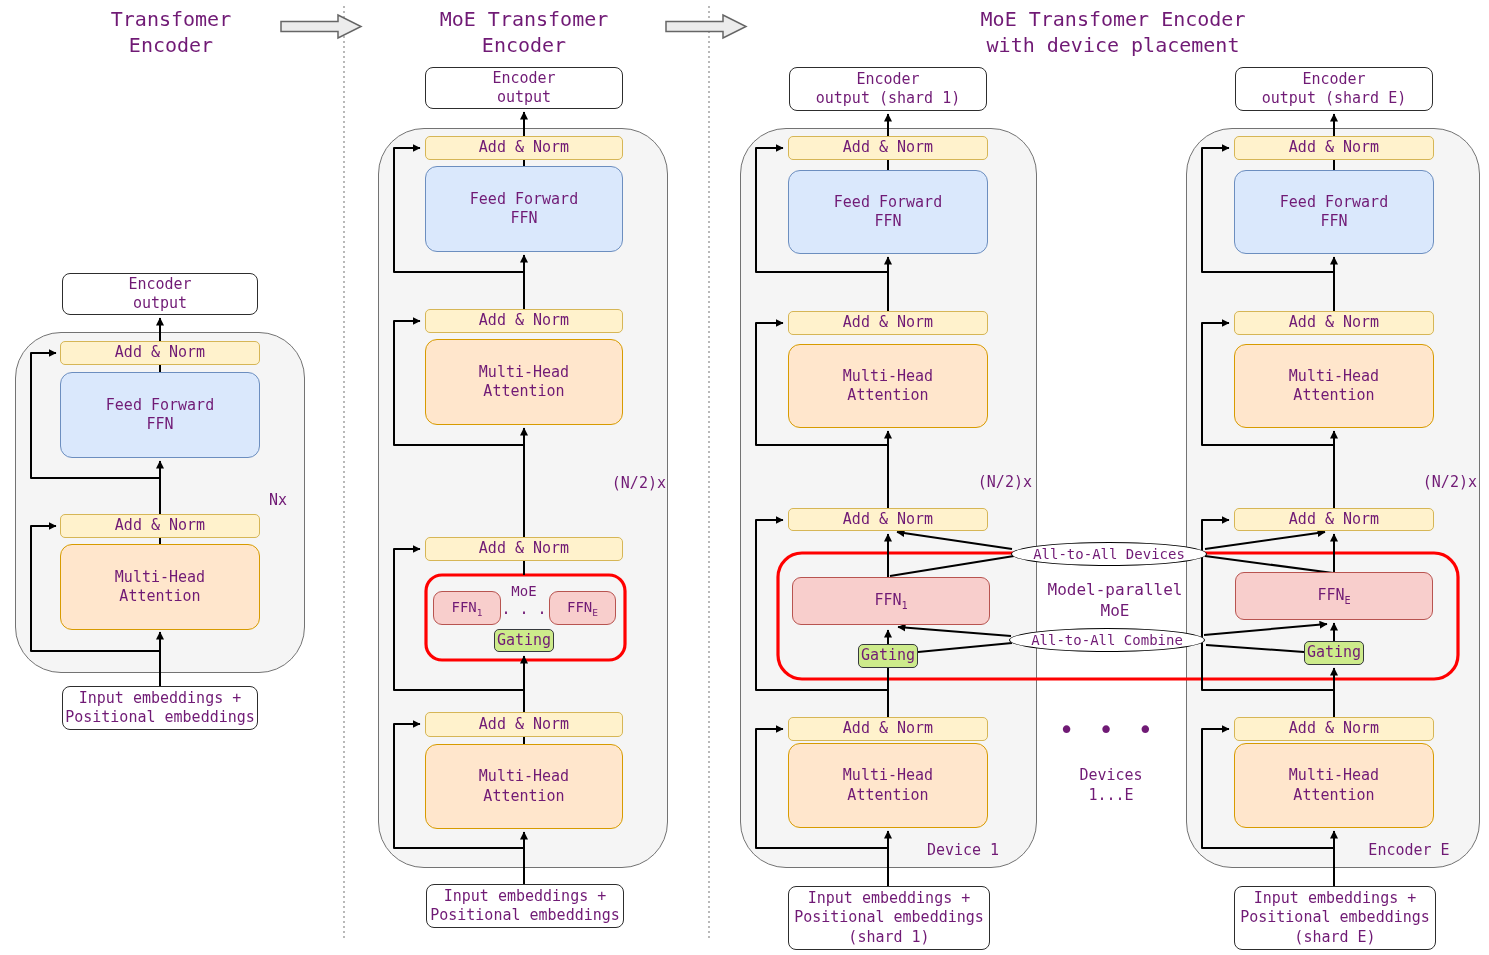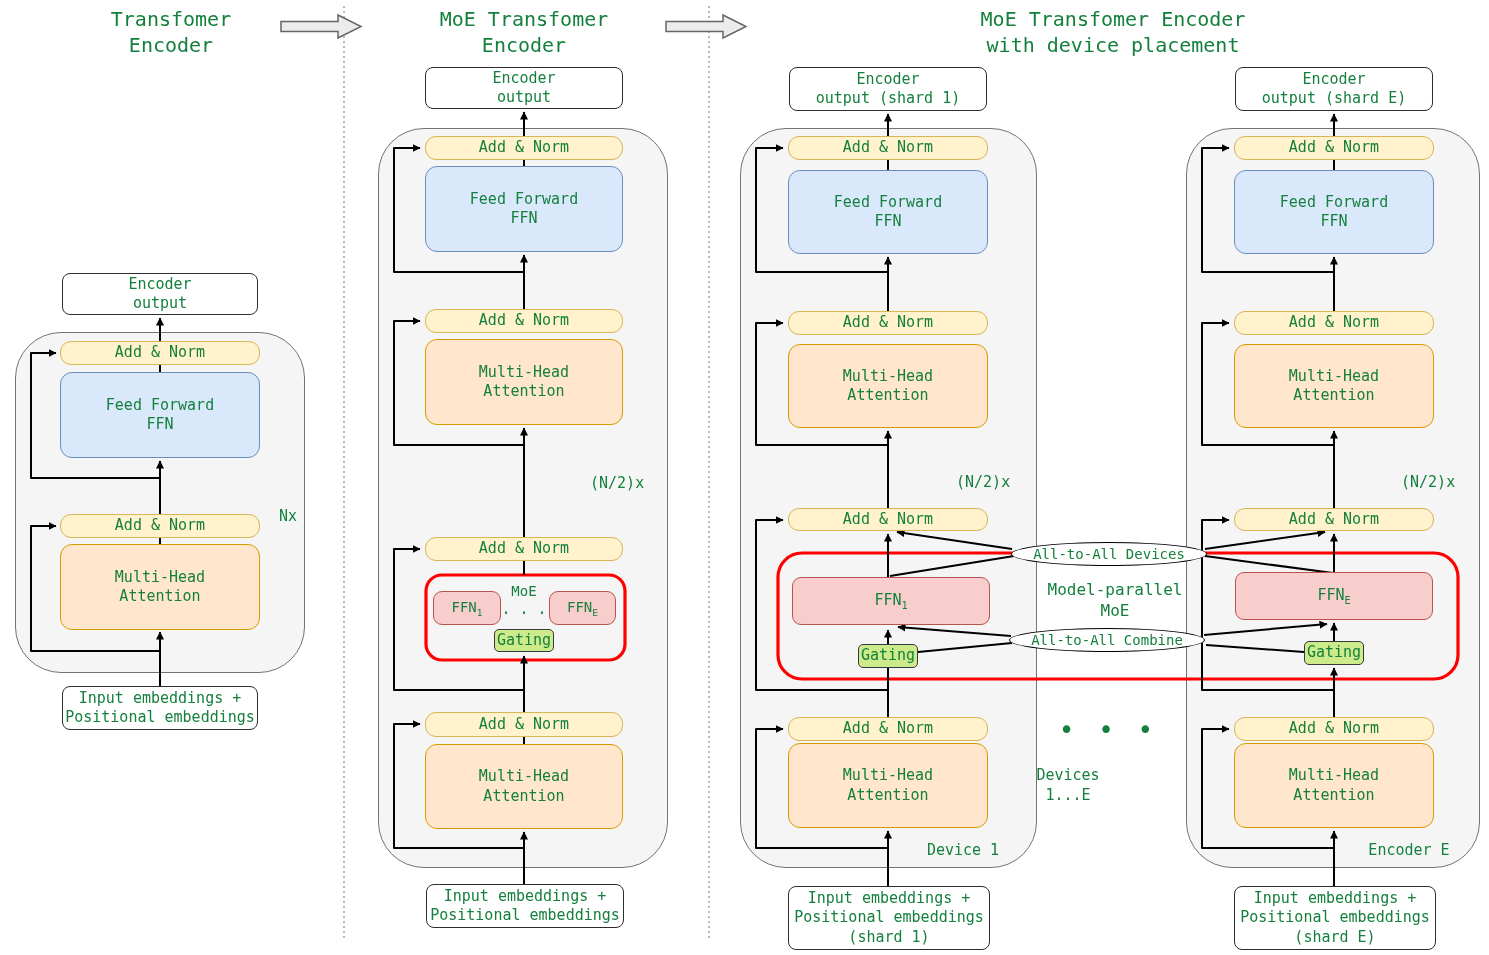--- a/index.html
+++ b/index.html
@@ -1,44 +1,44 @@
 <!DOCTYPE html>
 <html><head>
 <meta charset="utf-8">
 <style>
   html,body{margin:0;padding:0;background:#fff;}
   .canvas{
     position:relative;width:1489px;height:955px;background:#ffffff;
-    font-family:"DejaVu Sans Mono","Liberation Mono",monospace;color:#15803d;
+    font-family:"DejaVu Sans Mono","Liberation Mono",monospace;color:#701a75;
     overflow:hidden;
   }
   .container{
     position:absolute;background:#F5F5F5;border:1.4px solid #737373;border-radius:46px;
     box-sizing:border-box;z-index:1;
   }
   svg.wires{position:absolute;left:0;top:0;z-index:2;}
   .box{
     position:absolute;box-sizing:border-box;display:flex;align-items:center;justify-content:center;
     text-align:center;white-space:pre-line;font-size:15px;line-height:1.28;z-index:3;
   }
   .white {background:#ffffff;border:1.3px solid #2d2d2d;border-radius:8px;}
-  .yellow{background:#FFF2CC;border:1.6px solid #D6B656;border-radius:11px;}
+  .yellow{background:#FFF2CC;border:1.6px solid #D6B656;border-radius:5px;}
   .blue  {background:#DAE8FC;border:1.4px solid #6C8EBF;border-radius:12px;}
   .orange{background:#FFE6CC;border:1.6px solid #D79B00;border-radius:12px;}
   .pink  {background:#F8CECC;border:1.4px solid #B85450;border-radius:9px;}
   .green {background:#CDEB8B;border:1.5px solid #36393D;border-radius:5px;}
   .ellipse{
     position:absolute;box-sizing:border-box;background:#ffffff;border:1.3px solid #000;
     border-radius:50%;display:flex;align-items:center;justify-content:center;
     font-size:14px;z-index:4;white-space:nowrap;
   }
   .lbl{
     position:absolute;z-index:3;font-size:15px;text-align:center;white-space:pre-line;line-height:1.3;
   }
-  .lbl.right{text-align:left;}
+  .lbl.right{text-align:right;}
   .title{
     position:absolute;z-index:3;font-size:20px;line-height:1.3;text-align:center;white-space:pre-line;
   }
   .dots-big{position:absolute;z-index:3;font-size:26px;text-align:center;letter-spacing:4px;}
   sub{font-size:0.68em;line-height:0;}
 </style>
 </head>
 <body>
 
 <div class="canvas">
@@ -127,21 +127,21 @@
   <div class="title" style="left:404px;top:6px;width:240px;">MoE Transfomer
 Encoder</div>
   <div class="title" style="left:943px;top:6px;width:340px;">MoE Transfomer Encoder
 with device placement</div>
 
   <div class="box white" style="left:62px;top:273px;width:196px;height:42px;">Encoder
 output</div>
   <div class="box yellow" style="left:60px;top:341px;width:200px;height:24px;">Add &amp; Norm</div>
   <div class="box blue" style="left:60px;top:372px;width:200px;height:86px;">Feed Forward
 FFN</div>
-  <div class="lbl" style="left:258px;top:491px;width:60px;margin-top:16px;">Nx</div>
+  <div class="lbl" style="left:248px;top:491px;width:60px;">Nx</div>
   <div class="box yellow" style="left:60px;top:514px;width:200px;height:24px;">Add &amp; Norm</div>
   <div class="box orange" style="left:60px;top:544px;width:200px;height:86px;">Multi-Head
 Attention</div>
   <div class="box white" style="left:62px;top:686px;width:196px;height:44px;">Input embeddings +
 Positional embeddings</div>
 
   <div class="box white" style="left:425px;top:67px;width:198px;height:42px;">Encoder
 output</div>
   <div class="box yellow" style="left:425px;top:136px;width:198px;height:24px;">Add &amp; Norm</div>
   <div class="box blue" style="left:425px;top:166px;width:198px;height:86px;">Feed Forward
@@ -186,21 +186,21 @@
   <div class="lbl" style="left:913px;top:841px;width:100px;">Device 1</div>
   <div class="box white" style="left:788px;top:886px;width:202px;height:64px;">Input embeddings +
 Positional embeddings
 (shard 1)</div>
 
   <div class="ellipse" style="left:1011px;top:542px;width:196px;height:24px;">All-to-All Devices</div>
   <div class="lbl" style="left:1045px;top:580px;width:140px;font-size:16px;">Model-parallel
 MoE</div>
   <div class="ellipse" style="left:1009px;top:628px;width:196px;height:24px;">All-to-All Combine</div>
   <div class="dots-big" style="left:1048px;top:715px;width:120px;">• • •</div>
-  <div class="lbl" style="left:1018px;top:766px;width:100px;">Devices
+  <div class="lbl" style="left:1061px;top:766px;width:100px;">Devices
 1...E</div>
 
   <div class="box white" style="left:1235px;top:67px;width:198px;height:44px;">Encoder
 output (shard E)</div>
   <div class="box yellow" style="left:1234px;top:136px;width:200px;height:24px;">Add &amp; Norm</div>
   <div class="box blue" style="left:1234px;top:170px;width:200px;height:84px;">Feed Forward
 FFN</div>
   <div class="box yellow" style="left:1234px;top:311px;width:200px;height:24px;">Add &amp; Norm</div>
   <div class="box orange" style="left:1234px;top:344px;width:200px;height:84px;">Multi-Head
 Attention</div>

